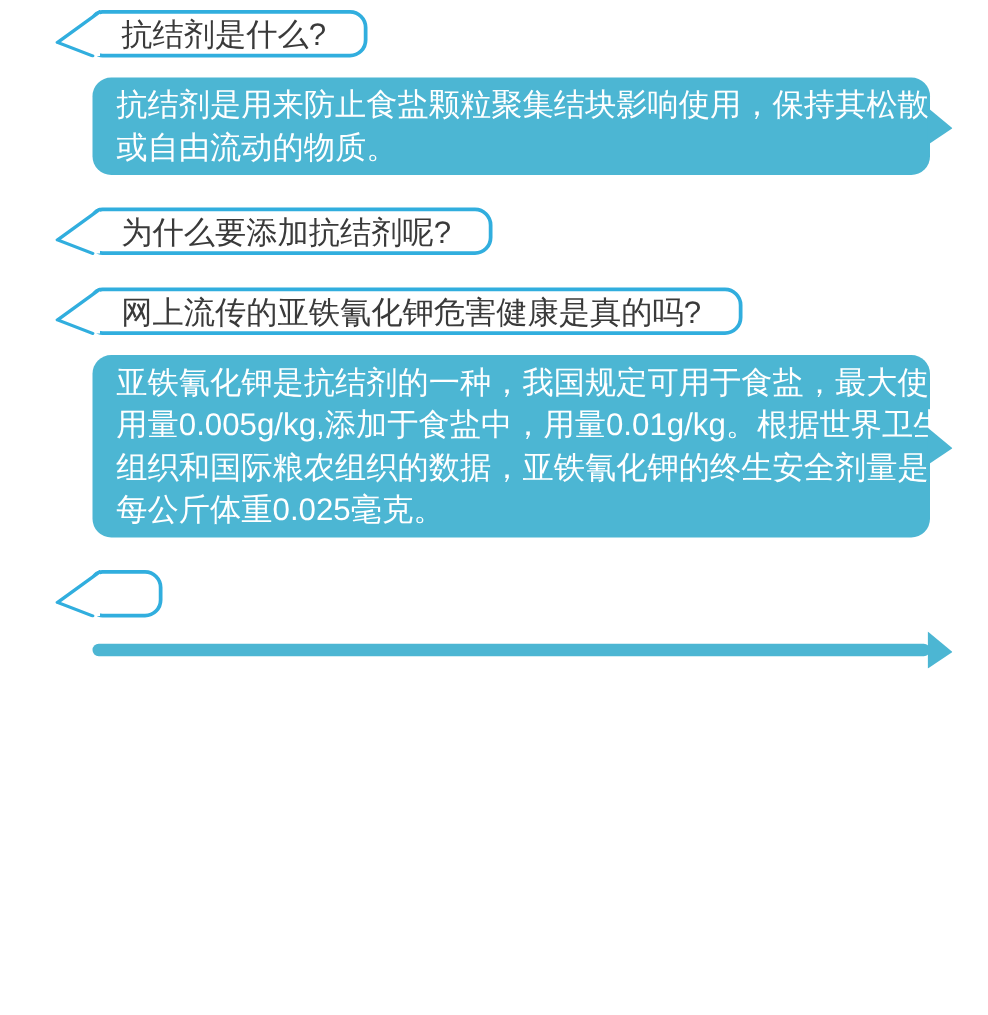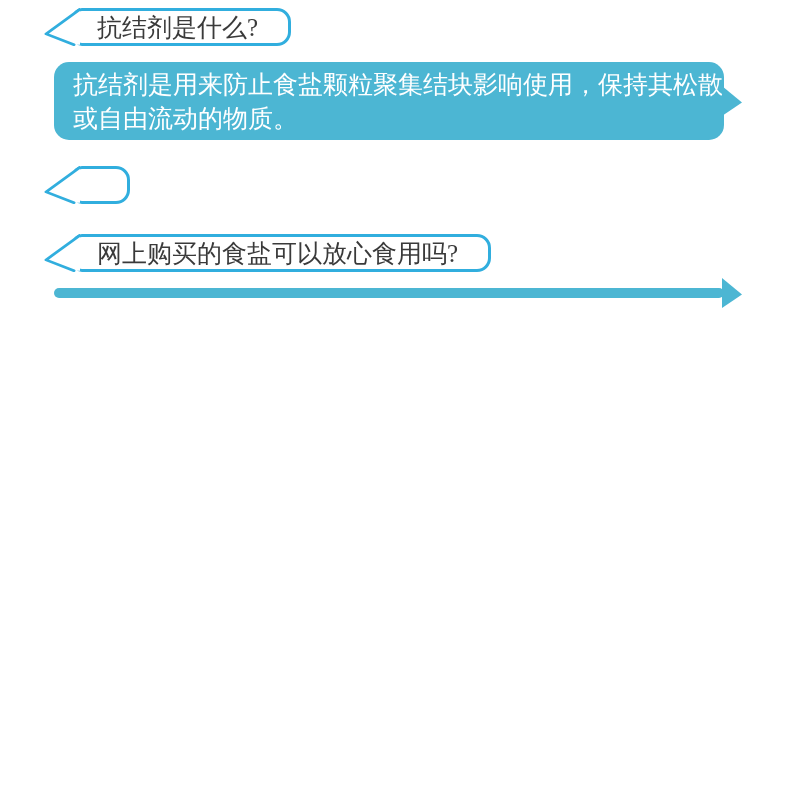--- a/index.html
+++ b/index.html
@@ -29,41 +29,40 @@
     display: inline-flex;
     align-items: center;
     height: 38px;
     background: #ffffff;
     border: 3px solid var(--accent_blue);
     border-radius: 10px 14px 14px 10px;
     padding: 0 30px 0 22px;
     font-size: 25px;
     color: var(--question_text);
     white-space: nowrap;
-    font-family: Liberation Serif, serif;
   }
   .q-tail {
     position: absolute;
     left: -32px;
     top: -3px;
     width: 37px;
     height: calc(100% + 6px);
     display: block;
   }
   .q-tail .fill { fill: #ffffff; stroke: none; }
   .q-tail .line {
     fill: none;
     stroke: var(--accent_blue);
     stroke-width: 3;
     stroke-linecap: round;
     stroke-linejoin: round;
   }
   .a-bubble {
     position: relative;
-    margin-left: 54px;
+    margin-left: 74px;
     width: 670px;
     background: var(--accent_teal);
     border-radius: 15px;
     padding: 5px 19px;
     color: var(--answer_text);
     font-size: 25px;
     line-height: 34px;
   }
   .a-text {
     display: block;
@@ -96,41 +95,57 @@
       </div>
     </div>
     <div class="a-bubble">
       <span class="a-text">抗结剂是用来防止食盐颗粒聚集结块影响使用，保持其松散
 或自由流动的物质。</span>
       <span class="a-tail"></span>
     </div>
   </section>
 
   <section class="qa">
+    <div class="q-row">
+      <div class="q-bubble">
+        <svg class="q-tail" viewBox="0 0 37 44" preserveAspectRatio="none" aria-hidden="true">
+          <path class="fill" d="M37 1.5 L3 30 L31 42.5 L37 42.5 Z"></path>
+          <path class="line" d="M37 1.5 L3 30 L31 42.5"></path>
+        </svg>
+        <span class="q-text">为什么要添加抗结剂呢?</span>
+      </div>
+    </div>
+  </section>
+
+  <section class="qa">
+    <div class="q-row">
+      <div class="q-bubble">
+        <svg class="q-tail" viewBox="0 0 37 44" preserveAspectRatio="none" aria-hidden="true">
+          <path class="fill" d="M37 1.5 L3 30 L31 42.5 L37 42.5 Z"></path>
+          <path class="line" d="M37 1.5 L3 30 L31 42.5"></path>
+        </svg>
+        <span class="q-text">网上流传的亚铁氰化钾危害健康是真的吗?</span>
+      </div>
+    </div>
+    <div class="a-bubble">
+      <span class="a-text">亚铁氰化钾是抗结剂的一种，我国规定可用于食盐，最大使
+用量0.005g/kg,添加于食盐中，用量0.01g/kg。根据世界卫生
+组织和国际粮农组织的数据，亚铁氰化钾的终生安全剂量是
+每公斤体重0.025毫克。</span>
+      <span class="a-tail"></span>
+    </div>
   </section>
 
   <section class="qa">
     <div class="q-row">
       <div class="q-bubble">
         <svg class="q-tail" viewBox="0 0 37 44" preserveAspectRatio="none" aria-hidden="true">
           <path class="fill" d="M37 1.5 L3 30 L31 42.5 L37 42.5 Z"></path>
           <path class="line" d="M37 1.5 L3 30 L31 42.5"></path>
         </svg>
       </div>
     </div>
-  </section>
-
-  <section class="qa">
-    <div class="q-row">
-      <div class="q-bubble">
-        <svg class="q-tail" viewBox="0 0 37 44" preserveAspectRatio="none" aria-hidden="true">
-          <path class="fill" d="M37 1.5 L3 30 L31 42.5 L37 42.5 Z"></path>
-          <path class="line" d="M37 1.5 L3 30 L31 42.5"></path>
-        </svg>
-        <span class="q-text">网上购买的食盐可以放心食用吗?</span>
-      </div>
-    </div>
     <div class="a-bubble">
       <span class="a-tail"></span>
     </div>
   </section>
 
 </main>
 
 </body></html>

